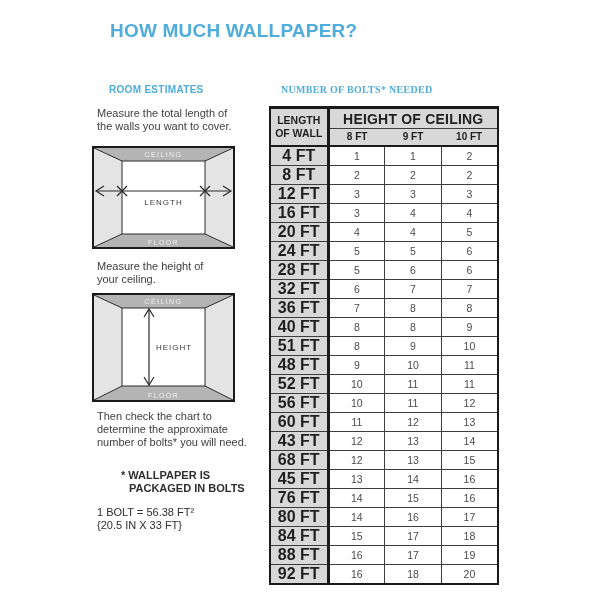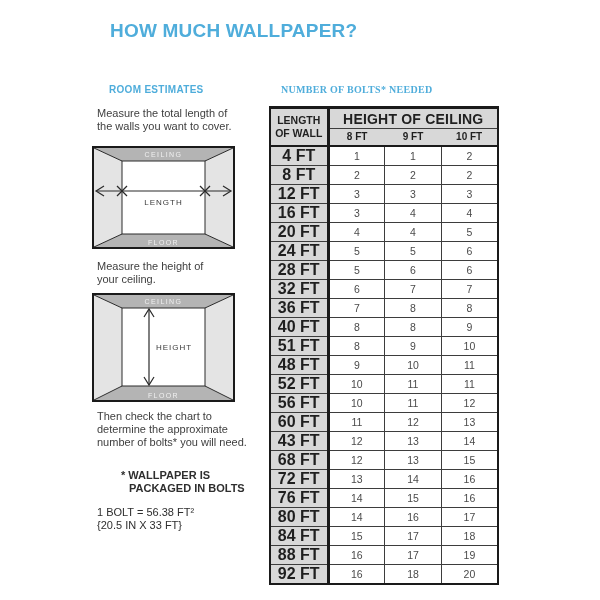--- a/index.html
+++ b/index.html
@@ -251,21 +251,21 @@
         <td class="val">13</td>
         <td class="val">14</td>
       </tr>
         <tr>
         <td class="label">68 FT</td>
         <td class="val">12</td>
         <td class="val">13</td>
         <td class="val">15</td>
       </tr>
         <tr>
-        <td class="label">72 FT</td>
+        <td class="label">45 FT</td>
         <td class="val">13</td>
         <td class="val">14</td>
         <td class="val">16</td>
       </tr>
         <tr>
         <td class="label">76 FT</td>
         <td class="val">14</td>
         <td class="val">15</td>
         <td class="val">16</td>
       </tr>

